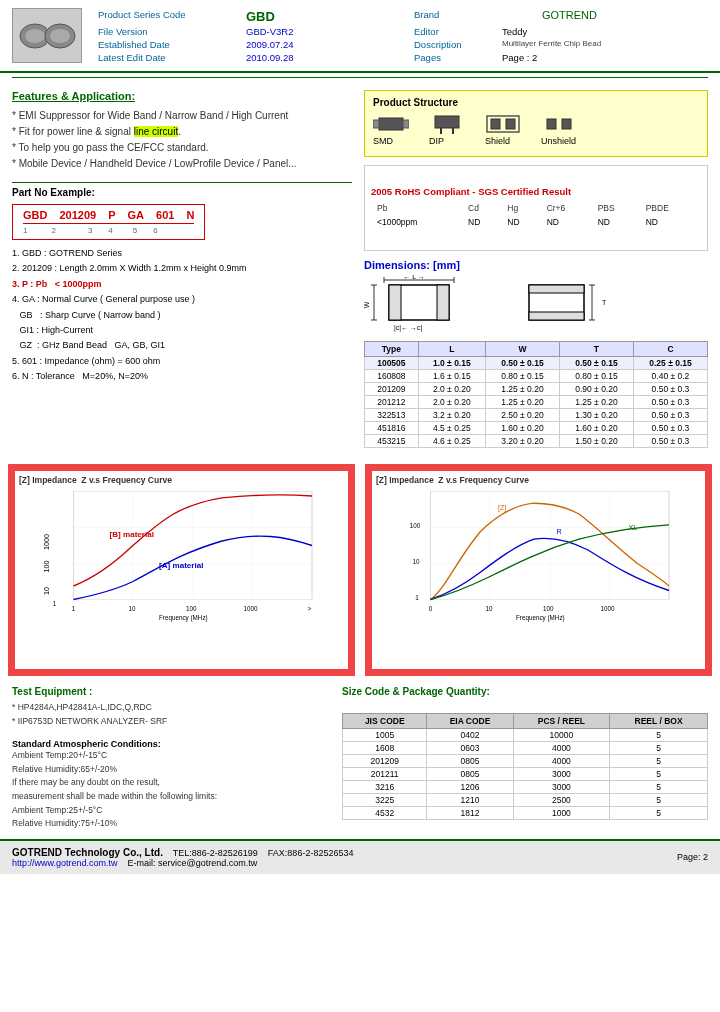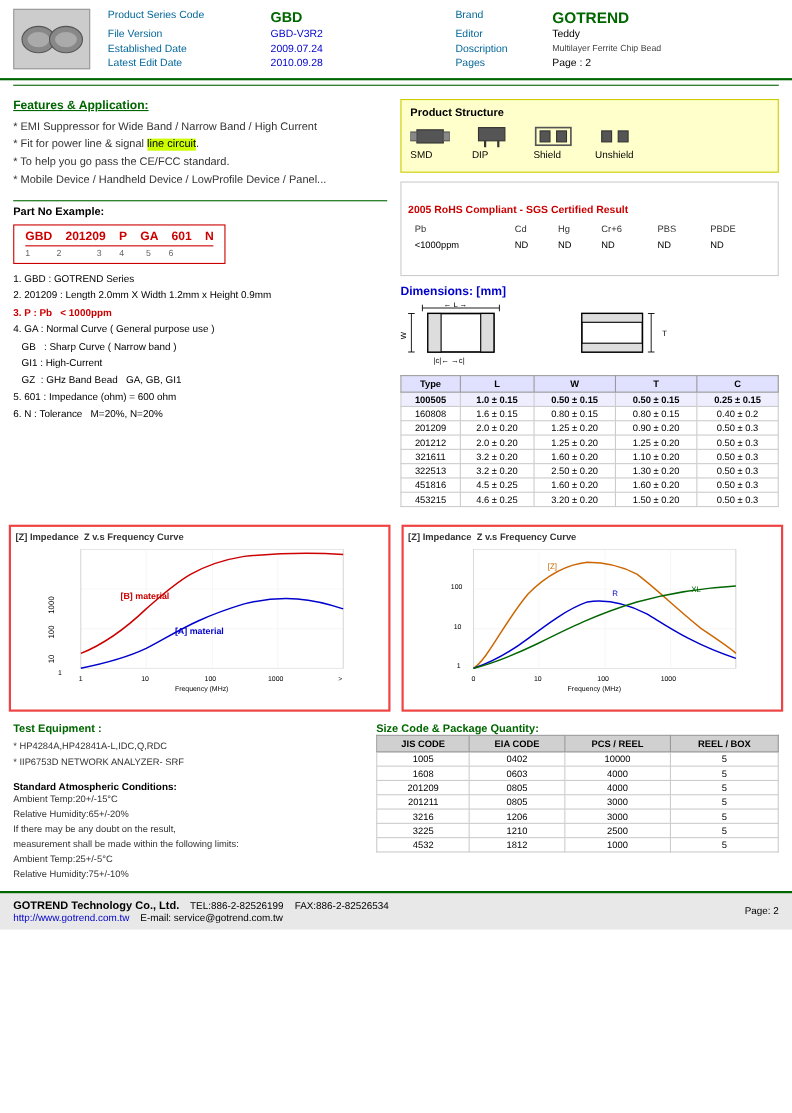--- a/index.html
+++ b/index.html
@@ -40,21 +40,21 @@
     .header-label {
       color: #006699;
       font-size: 9.5px;
     }
     .header-value {
       font-size: 9.5px;
       color: #000;
     }
     .header-value.blue { color: #0000cc; }
     .header-value.green { color: #006600; font-weight: bold; font-size: 13px; }
-    .header-value.gotrend { color: #006600; font-weight: bold; font-size: 14px; }
+    .header-value.gotrend { color: #006600; font-weight: normal; font-size: 11px; margin-left: 40px; }
     .header-value.small { font-size: 8px; color: #444; }
 
     
     .main {
       display: flex;
       padding: 8px 12px;
       gap: 12px;
     }
     .left-col {
       width: 340px;
@@ -171,24 +171,24 @@
 
     
     .charts-row {
       display: flex;
       gap: 10px;
       padding: 0 8px;
       margin-bottom: 10px;
     }
     .chart-container {
       flex: 1;
-      border: 2px solid #ef4444;
+      border: 7px solid #ef4444;
       padding: 4px;
       position: relative;
-      height: 170px;
+      height: 212px;
     }
     .chart-title {
       font-size: 8.5px;
       margin-bottom: 2px;
       color: #333;
     }
     .chart-title span { font-weight: bold; }
 
     
     .test-section {
@@ -207,21 +207,21 @@
     }
     .test-content {
       font-size: 8.5px;
       line-height: 1.6;
       color: #333;
     }
     .pkg-title {
       font-weight: bold;
       color: #006600;
       font-size: 10px;
-      margin-bottom: 0;
+      margin-bottom: 16px;
     }
     .pkg-table {
       width: 100%;
       border-collapse: collapse;
       font-size: 8.5px;
     }
     .pkg-table th {
       background: #d0d0d0;
       border: 1px solid #999;
       padding: 2px 6px;
@@ -496,27 +496,20 @@
               <td>2.0 ± 0.20</td>
               <td>1.25 ± 0.20</td>
               <td>0.90 ± 0.20</td>
               <td>0.50 ± 0.3</td>
             </tr>
             <tr>
               <td>201212</td>
               <td>2.0 ± 0.20</td>
               <td>1.25 ± 0.20</td>
               <td>1.25 ± 0.20</td>
-              <td>0.50 ± 0.3</td>
-            </tr>
-            <tr>
-              <td>321611</td>
-              <td>3.2 ± 0.20</td>
-              <td>1.60 ± 0.20</td>
-              <td>1.10 ± 0.20</td>
               <td>0.50 ± 0.3</td>
             </tr>
             <tr>
               <td>322513</td>
               <td>3.2 ± 0.20</td>
               <td>2.50 ± 0.20</td>
               <td>1.30 ± 0.20</td>
               <td>0.50 ± 0.3</td>
             </tr>
             <tr>

